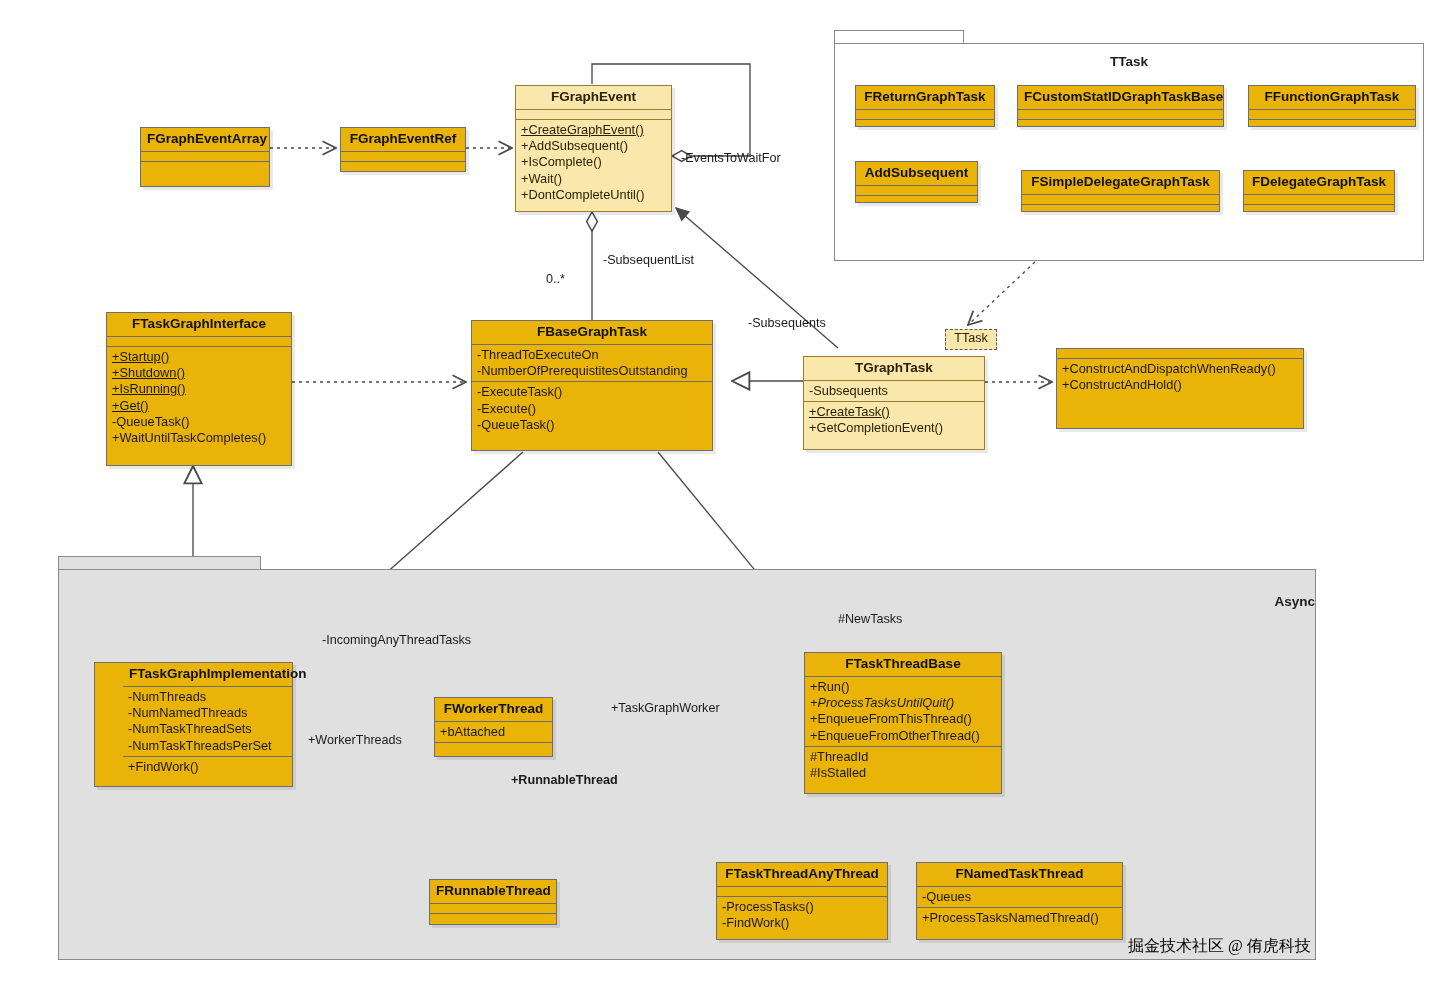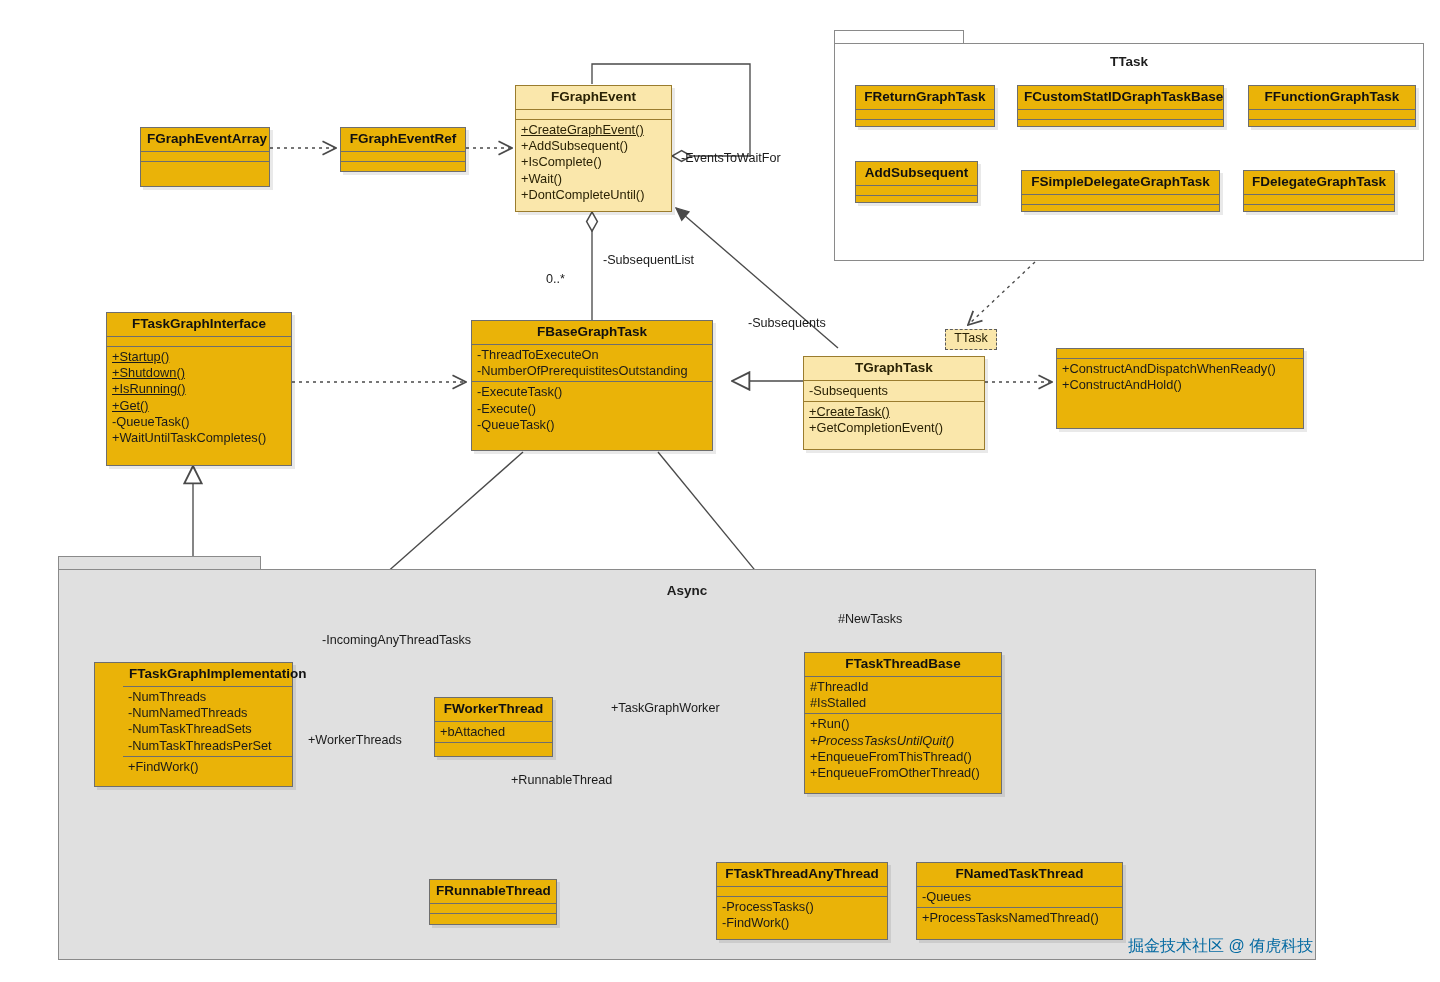--- a/index.html
+++ b/index.html
@@ -31,22 +31,22 @@
   .cls.hl .cmp{border-bottom-color:#9a7c2e;color:#2a2205;}
 
   
   .tparam{position:absolute;box-sizing:border-box;border:1.6px dashed #5c5c5c;background:#fae7ab;
           font-size:12.5px;color:#2a2205;padding:1px 6px 2px;text-align:center;line-height:1.15;}
 
   
   .lbl{position:absolute;font-size:12.6px;color:#1a1a1a;white-space:nowrap;}
 
   
-  .wm{position:absolute;font-size:16px;color:#0369a1;white-space:nowrap;
-      font-family:Liberation Sans, sans-serif;}
+  .wm{position:absolute;font-size:16px;color:#000000;white-space:nowrap;
+      font-family:Liberation Serif, serif;}
 </style>
 </head>
 <body>
 
 <div id="canvas">
 
   <svg id="wires" viewBox="0 0 1440 982" xmlns="http://www.w3.org/2000/svg">
     <defs>
       <marker id="openArrow" viewBox="0 0 12 12" refX="11" refY="6" markerWidth="12" markerHeight="12" orient="auto">
         <path d="M1,1 L11,6 L1,11" fill="none" stroke="#4a4a4a" stroke-width="1.3"></path>
@@ -123,21 +123,21 @@
     </g>
   </svg>
 
   <div class="pkg-tab" style="left:834px;top:30px;width:130px;height:14px;background:#ffffff;"></div>
   <div class="pkg" style="left:834px;top:43px;width:590px;height:218px;background:#ffffff;">
     <div class="pkg-title" style="top:10px;">TTask</div>
   </div>
 
   <div class="pkg-tab" style="left:58px;top:556px;width:203px;height:14px;background:#e0e0e0;"></div>
   <div class="pkg" style="left:58px;top:569px;width:1258px;height:391px;background:#e0e0e0;">
-    <div class="pkg-title" style="top:13px;">Async</div>
+    <div class="pkg-title" style="top:24px;text-align:right;">Async</div>
   </div>
 
   <div class="cls" style="left:140px;top:127px;width:130px;height:60px;">
     <div class="name">FGraphEventArray</div>
     <div class="cmp empty"></div>
     <div class="cmp empty"></div>
   </div>
 
   <div class="cls" style="left:340px;top:127px;width:126px;height:45px;">
     <div class="name">FGraphEventRef</div>
@@ -257,28 +257,28 @@
     <div class="name">FWorkerThread</div>
     <div class="cmp">
       <div>+bAttached</div>
     </div>
     <div class="cmp empty"></div>
   </div>
 
   <div class="cls" style="left:804px;top:652px;width:198px;height:142px;">
     <div class="name">FTaskThreadBase</div>
     <div class="cmp">
-      <div>#ThreadId</div>
-      <div>#IsStalled</div>
-    </div>
-    <div class="cmp">
       <div>+Run()</div>
       <div class="abs">+ProcessTasksUntilQuit()</div>
       <div>+EnqueueFromThisThread()</div>
       <div>+EnqueueFromOtherThread()</div>
+    </div>
+    <div class="cmp">
+      <div>#ThreadId</div>
+      <div>#IsStalled</div>
     </div>
   </div>
 
   <div class="cls" style="left:429px;top:879px;width:128px;height:46px;">
     <div class="name">FRunnableThread</div>
     <div class="cmp empty"></div>
     <div class="cmp empty"></div>
   </div>
 
   <div class="cls" style="left:716px;top:862px;width:172px;height:78px;">
@@ -301,17 +301,17 @@
   </div>
 
   <div class="lbl" style="left:681px;top:151px;">-EventsToWaitFor</div>
   <div class="lbl" style="left:603px;top:253px;">-SubsequentList</div>
   <div class="lbl" style="left:546px;top:272px;">0..*</div>
   <div class="lbl" style="left:748px;top:316px;">-Subsequents</div>
   <div class="lbl" style="left:322px;top:633px;">-IncomingAnyThreadTasks</div>
   <div class="lbl" style="left:838px;top:612px;">#NewTasks</div>
   <div class="lbl" style="left:308px;top:733px;">+WorkerThreads</div>
   <div class="lbl" style="left:611px;top:701px;">+TaskGraphWorker</div>
-  <div class="lbl" style="left:511px;top:773px;">+RunnableThread</div>
+  <div class="lbl" style="left:511px;top:773px;font-weight:bold;">+RunnableThread</div>
 
   <div class="wm" style="left:1128px;top:936px;">掘金技术社区 @ 侑虎科技</div>
 
 </div>
 
 </body></html>

